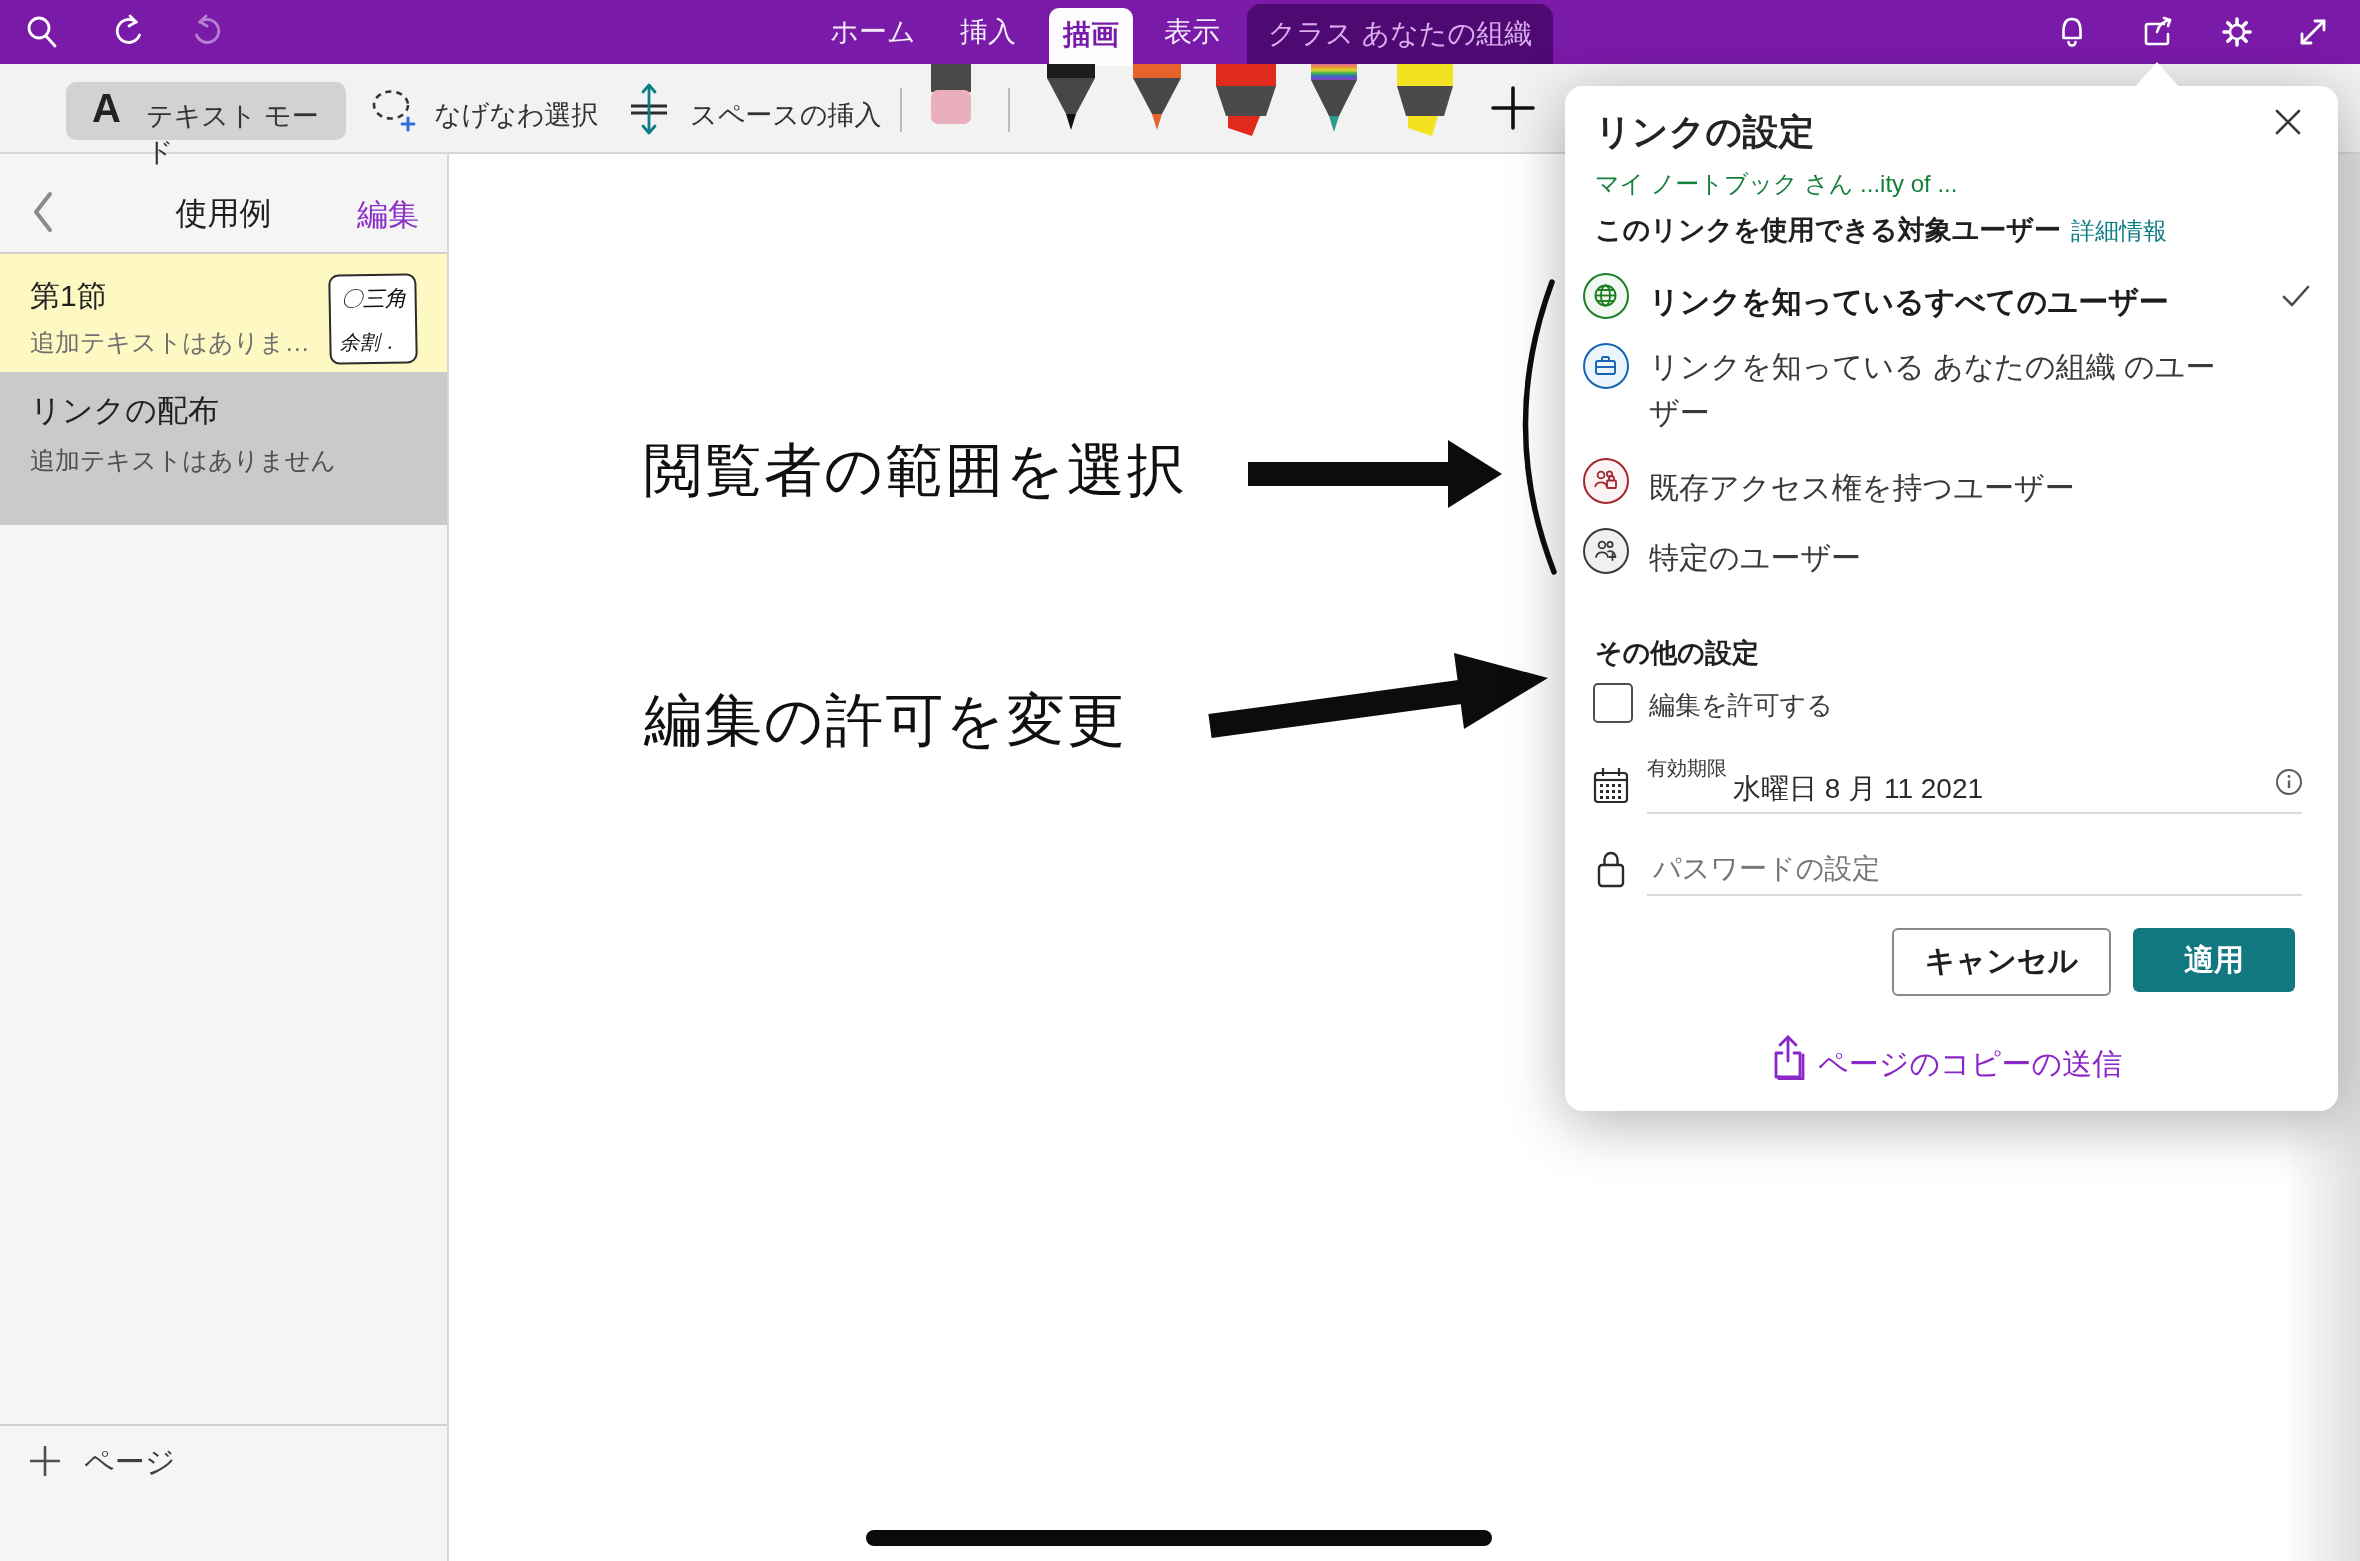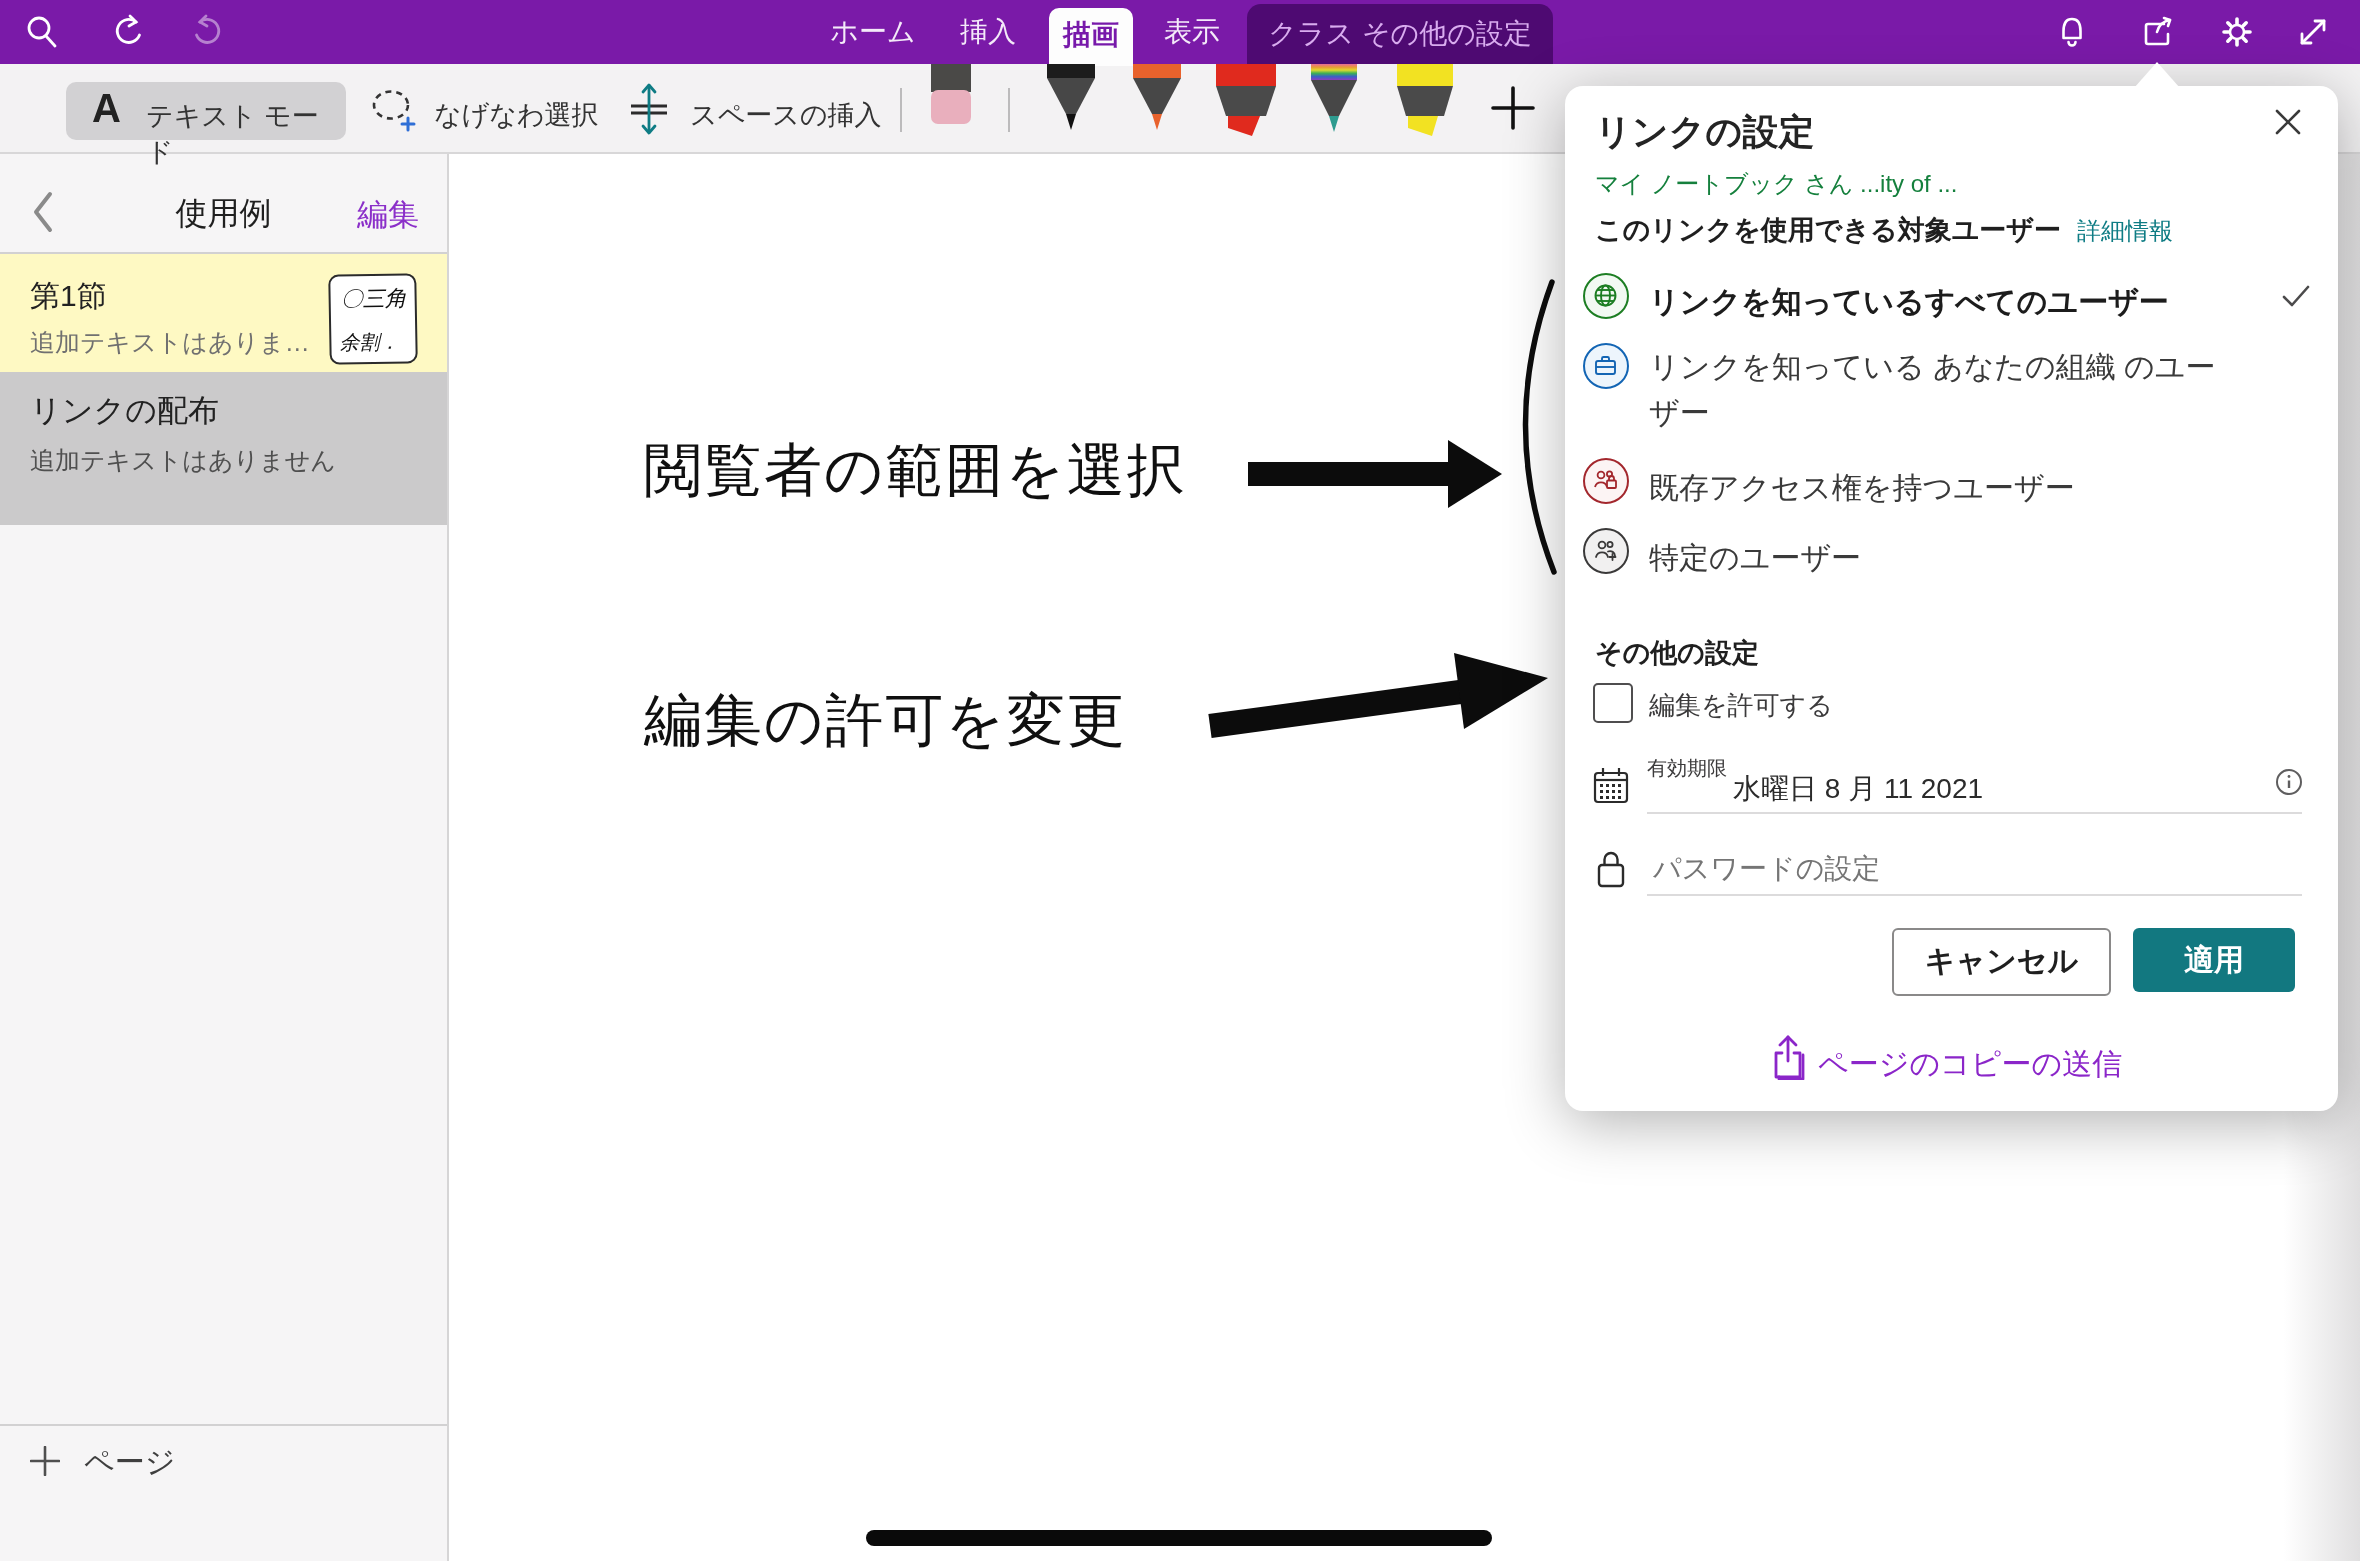--- a/index.html
+++ b/index.html
@@ -47,21 +47,21 @@
   #home-indicator{left:866px;top:1530px;width:626px;height:16px;border-radius:9px;background:#0a0a0a;z-index:7;}
 
   
   #dialog{left:1565px;top:86px;width:773px;height:1025px;background:#ffffff;border-radius:18px;
           box-shadow:0 12px 60px rgba(0,0,0,.30);z-index:40;}
   #dialog-pointer{left:2127px;top:58px;z-index:41;}
   #dlg-title{left:30px;top:22px;font-size:36px;font-weight:bold;color:#242424;}
   #dlg-close{left:705px;top:18px;width:36px;height:36px;cursor:pointer;}
   #dlg-subtitle{left:30px;top:82px;font-size:24px;color:#15803d;}
   #dlg-heading{left:30px;top:126px;font-size:27px;font-weight:bold;color:#1f1f1f;}
-  #dlg-details{font-size:24px;font-weight:normal;color:#0E7C84;margin-left:16px;cursor:pointer;}
+  #dlg-details{font-size:24px;font-weight:normal;color:#0E7C84;margin-left:10px;cursor:pointer;}
   .opt-icon{left:18px;width:46px;height:46px;border-radius:50%;box-sizing:border-box;}
   .opt-label{left:84px;font-size:30px;color:#3a3a3a;cursor:pointer;}
   .opt-label.sel{font-weight:bold;color:#1c1c1c;}
   #dlg-other{left:30px;top:549px;font-size:27px;font-weight:bold;color:#1f1f1f;}
   #dlg-checkbox{left:28px;top:597px;width:36px;height:36px;border:2.5px solid #4f4e4f;border-radius:5px;background:#fff;cursor:pointer;}
   #dlg-check-lbl{left:84px;top:602px;font-size:26px;color:#3b3a3b;}
   #exp-label{left:82px;top:664px;width:84px;font-size:20px;line-height:36px;color:#3b3a3b;}
   #exp-value{left:168px;top:684px;font-size:28px;color:#2b2b2b;}
   .underline{left:82px;width:655px;height:2px;background:#dcdbdc;}
   #pwd-input{left:86px;top:766px;width:560px;font-size:28px;color:#8f8e8f;background:transparent;border:none;outline:none;
@@ -89,21 +89,21 @@
       </svg>
     <svg class="abs tb-icon" style="left:188px;opacity:.45" viewBox="0 0 40 40" fill="none" stroke="#ffffff" stroke-width="2.8" stroke-linecap="round">
         <path d="M12 10 A 11.5 11.5 0 1 1 8.5 23"></path>
         <polyline points="18,4 12,10 19,14"></polyline>
       </svg>
 
     <div class="abs tab" style="left:823px;width:100px">ホーム</div>
     <div class="abs tab" style="left:938px;width:100px">挿入</div>
     <div class="abs tab" id="tab-draw" style="left:1049px;width:84px">描画</div>
     <div class="abs tab" style="left:1142px;width:100px">表示</div>
-    <div class="abs" id="notebook-tab">クラス その他の設定</div>
+    <div class="abs" id="notebook-tab">クラス あなたの組織</div>
 
     <svg class="abs tb-icon" style="left:2052px" viewBox="0 0 40 40" fill="none" stroke="#ffffff" stroke-width="2.6" stroke-linecap="round" stroke-linejoin="round">
         <path d="M20 7 C13.5 7 11.5 13 11.5 19 L11.5 26 L28.5 26 L28.5 19 C28.5 13 26.5 7 20 7 Z"></path>
         <path d="M16.5 30 a3.5 3.5 0 0 0 7 0"></path>
       </svg>
     <svg class="abs tb-icon" style="left:2137px" viewBox="0 0 40 40" fill="none" stroke="#ffffff" stroke-width="2.6" stroke-linecap="round" stroke-linejoin="round">
         <path d="M27 12 H11 a2 2 0 0 0 -2 2 v16 a2 2 0 0 0 2 2 h18 a2 2 0 0 0 2 -2 v-8"></path>
         <path d="M20 20 C22 13 26 9 33 8"></path>
         <polyline points="27,6 33,8 31,14"></polyline>
       </svg>

